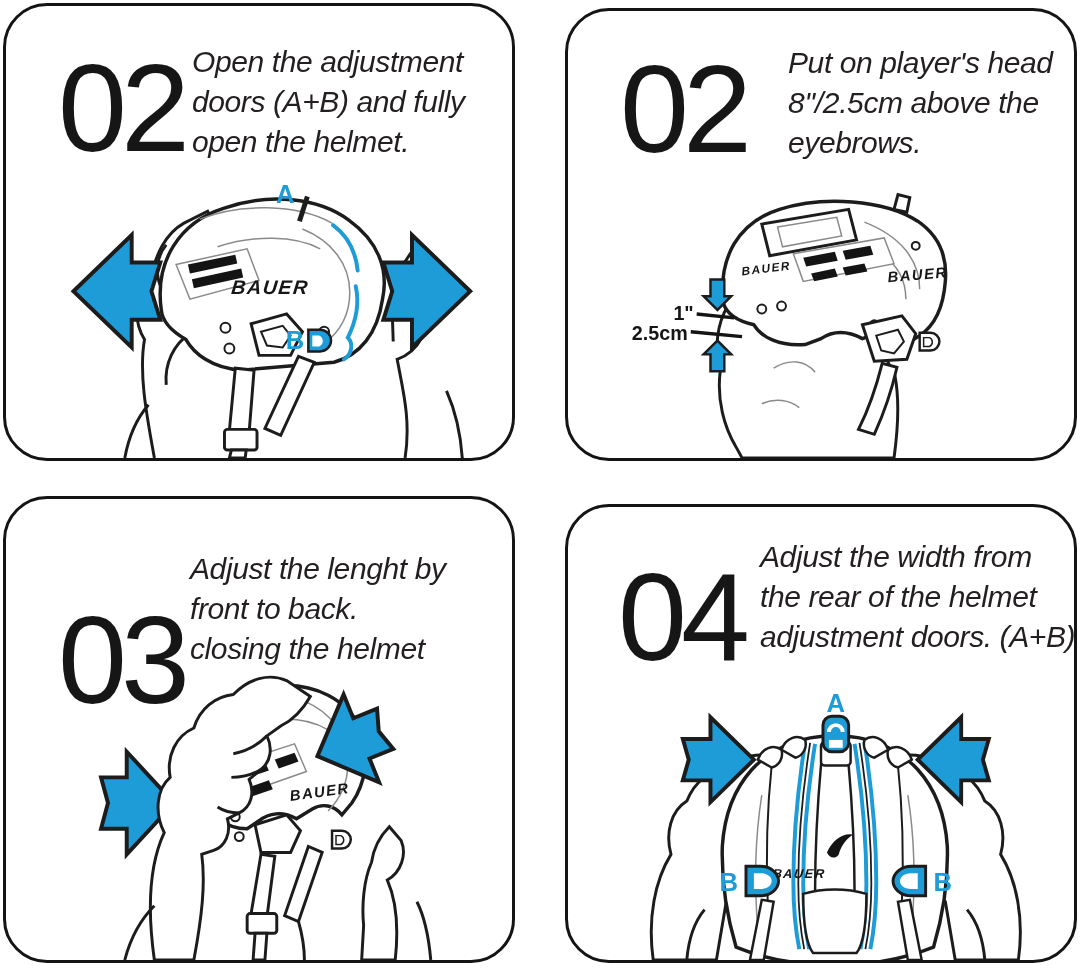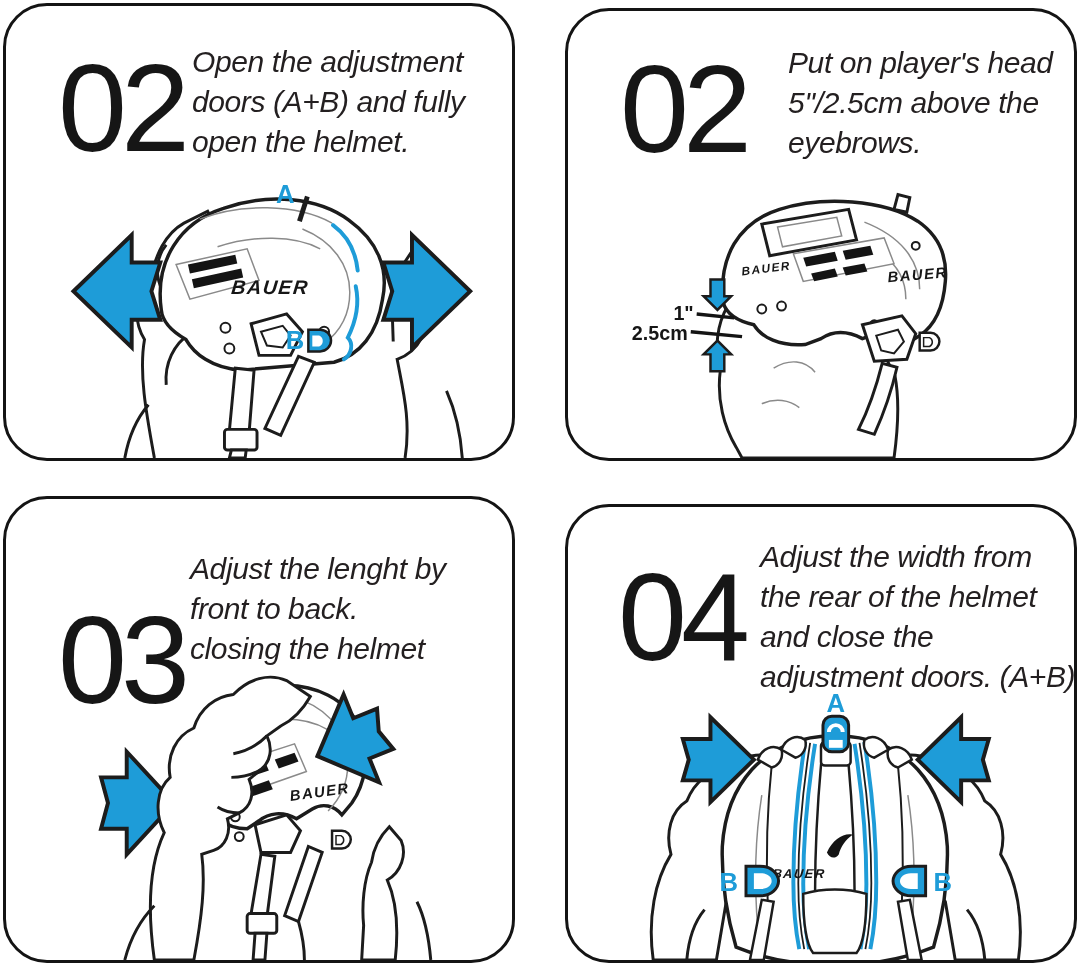--- a/index.html
+++ b/index.html
@@ -160,21 +160,21 @@
         <polygon points="151,303 137,289 144,289 144,272 158,272 158,289 165,289"></polygon>
         <polygon points="151,334 137,348 144,348 144,365 158,365 158,348 165,348"></polygon>
       </g>
       <text class="ann" x="127" y="313" text-anchor="end">1"</text>
       <text class="ann" x="121" y="333" text-anchor="end">2.5cm</text>
     </g>
   </svg>
   <div class="step-number">02</div>
   <div class="step-text">
     <div>Put on player's head</div>
-    <div>5''/2.5cm above the</div>
+    <div>8''/2.5cm above the</div>
     <div>eyebrows.</div>
   </div>
 </div>
 
 <div class="panel panel-3 p3">
   <svg class="illustration" viewBox="0 0 512 467">
 
     <g>
       <path d="M196,266 C198,224 228,196 268,190 C312,184 348,204 360,236 C368,260 364,288 350,308 L340,320 C332,310 320,308 310,314 L294,324 C280,316 266,318 256,326 L244,334 C222,334 206,320 200,302 C196,290 194,278 196,266 Z" fill="#ffffff" stroke="#1c1c1c" stroke-width="3.5"></path>
       <path d="M300,204 C330,216 346,240 346,268 C346,288 338,304 326,316" fill="none" stroke="#8a8a8a" stroke-width="1.5"></path>
@@ -298,16 +298,15 @@
     </g>
 
     <text class="lbl" x="271" y="208" text-anchor="middle" fill="#1E9CD8">A</text>
     <text class="lbl" x="172" y="389" text-anchor="end" fill="#1E9CD8">B</text>
     <text class="lbl" x="370" y="389" text-anchor="start" fill="#1E9CD8">B</text>
   </svg>
   <div class="step-number">04</div>
   <div class="step-text">
     <div>Adjust the width from</div>
     <div>the rear of the helmet</div>
-    <div>and close the</div>
     <div>adjustment doors. (A+B)</div>
   </div>
 </div>
 
 </body></html>

